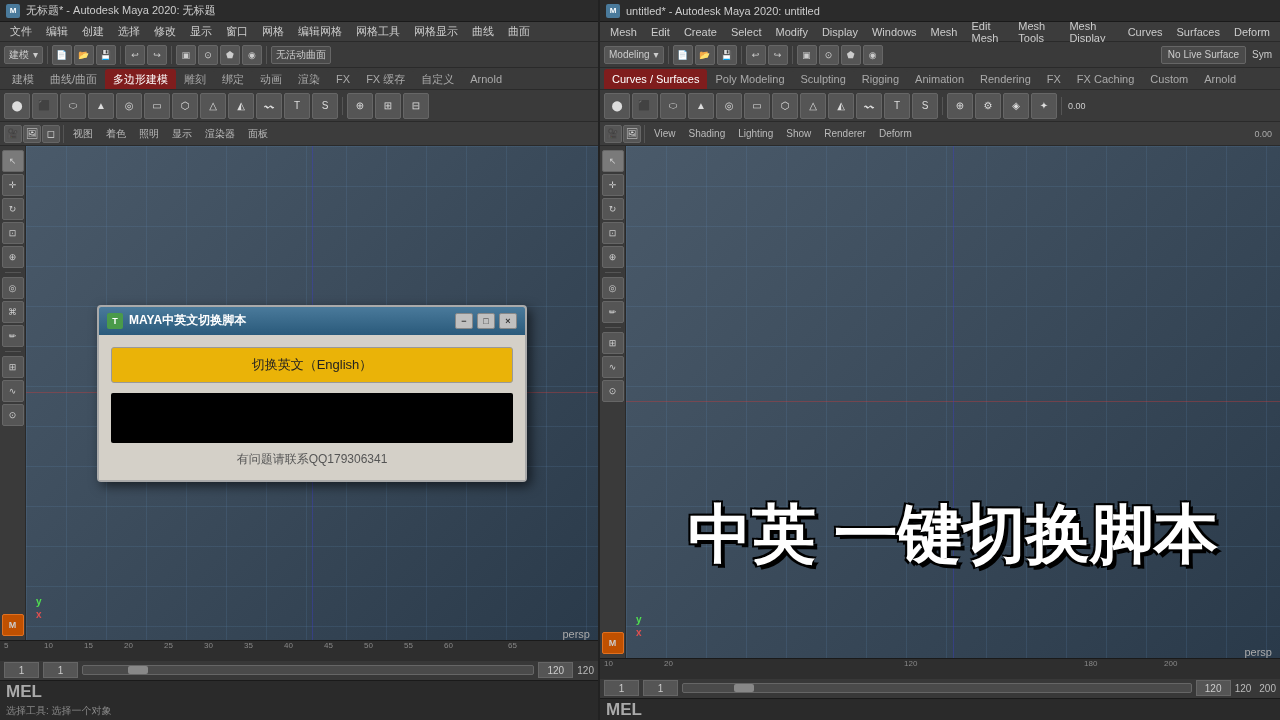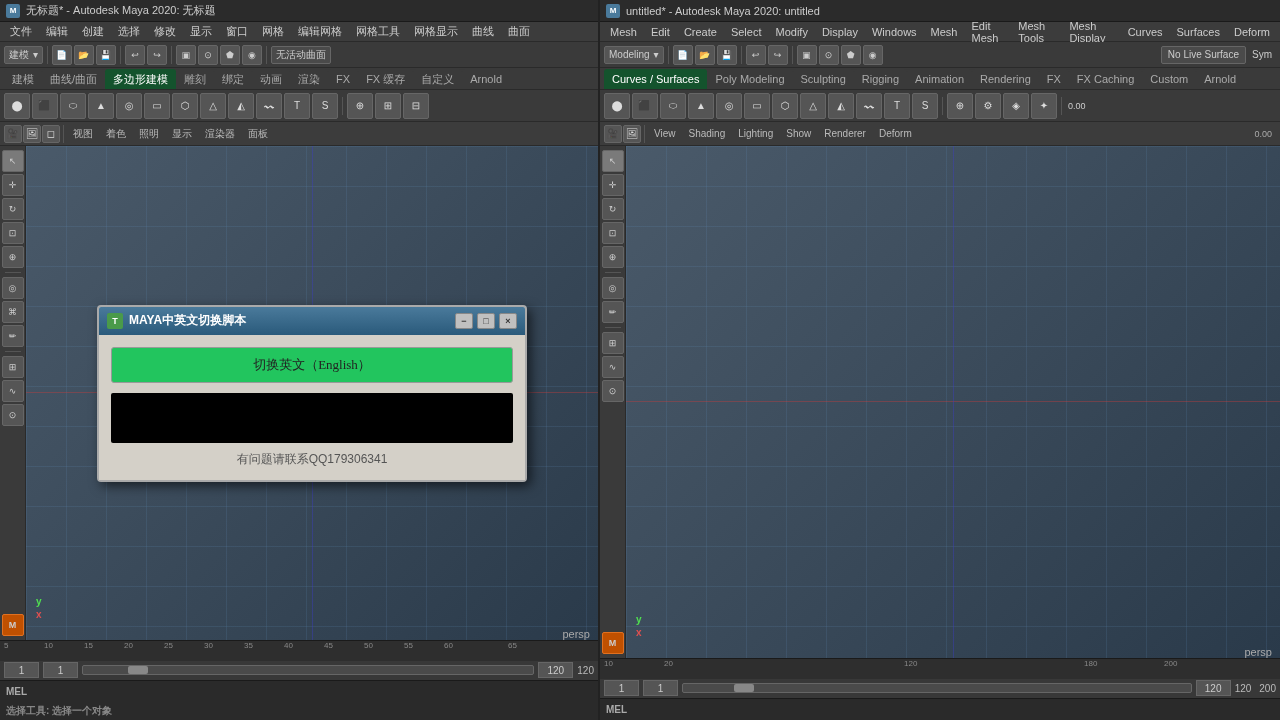--- a/index.html
+++ b/index.html
@@ -142,21 +142,21 @@
       color: #aaa;
       cursor: pointer;
       border-top-left-radius: 3px;
       border-top-right-radius: 3px;
       background: #3a3a3a;
       height: 20px;
       display: flex;
       align-items: center;
     }
     .mode-tab.active {
-      background: #14532d;
+      background: #7f1d1d;
       color: #fff;
     }
 
     
     .icon-toolbar {
       height: 32px;
       background: #3a3a3a;
       display: flex;
       align-items: center;
       padding: 0 4px;
@@ -339,34 +339,33 @@
       display: flex;
       align-items: center;
       padding: 0 6px;
       color: #999;
       font-size: 10px;
       border-top: 1px solid #1a1a1a;
       gap: 8px;
     }
     .mel-label {
       color: #aaa;
-      font-size: 10px;
+      font-size: 17px;
       font-weight: bold;
     }
 
     
     .status-bar {
       height: 18px;
       background: #2a2a2a;
       display: flex;
       align-items: center;
       padding: 0 6px;
       color: #888;
       font-size: 10px;
-      font-weight: bold;
     }
 
     
     .dialog-overlay {
       position: absolute;
       top: 0;
       left: 0;
       right: 0;
       bottom: 0;
       display: flex;
@@ -428,26 +427,26 @@
       background: #d4d0c8;
     }
     .dialog-buttons {
       display: flex;
       gap: 8px;
       margin-bottom: 10px;
     }
     .dialog-btn {
       flex: 1;
       height: 36px;
-      background: #22c55e;
+      background: #eab308;
       border: 1px solid #999;
       border-radius: 3px;
       color: #222;
       font-size: 13px;
-      font-family: Liberation Serif, serif;
+      font-family: Liberation Sans, sans-serif;
       cursor: pointer;
       display: flex;
       align-items: center;
       justify-content: center;
     }
     .dialog-black-bar {
       width: 100%;
       height: 50px;
       background: #000;
       border-radius: 2px;
@@ -808,20 +807,21 @@
         <div class="side-btn">⊞</div>
         <div class="side-btn">∿</div>
         <div class="side-btn">⊙</div>
         <div class="side-btn" style="margin-top:auto; background:#c05000; border-color:#e07020; font-weight:bold;">M</div>
       </div>
 
       <div class="viewport">
         <div class="axis-line-x"></div>
         <div class="axis-line-z"></div>
 
+        <div class="overlay-text">中英 一键切换脚本</div>
         <div class="axis-indicator">
           <span class="axis-y">y</span>
           <span class="axis-x">x</span>
         </div>
         <span class="viewport-label">persp</span>
       </div>
     </div>
 
     <div class="timeline">
       <div class="timeline-ruler">

